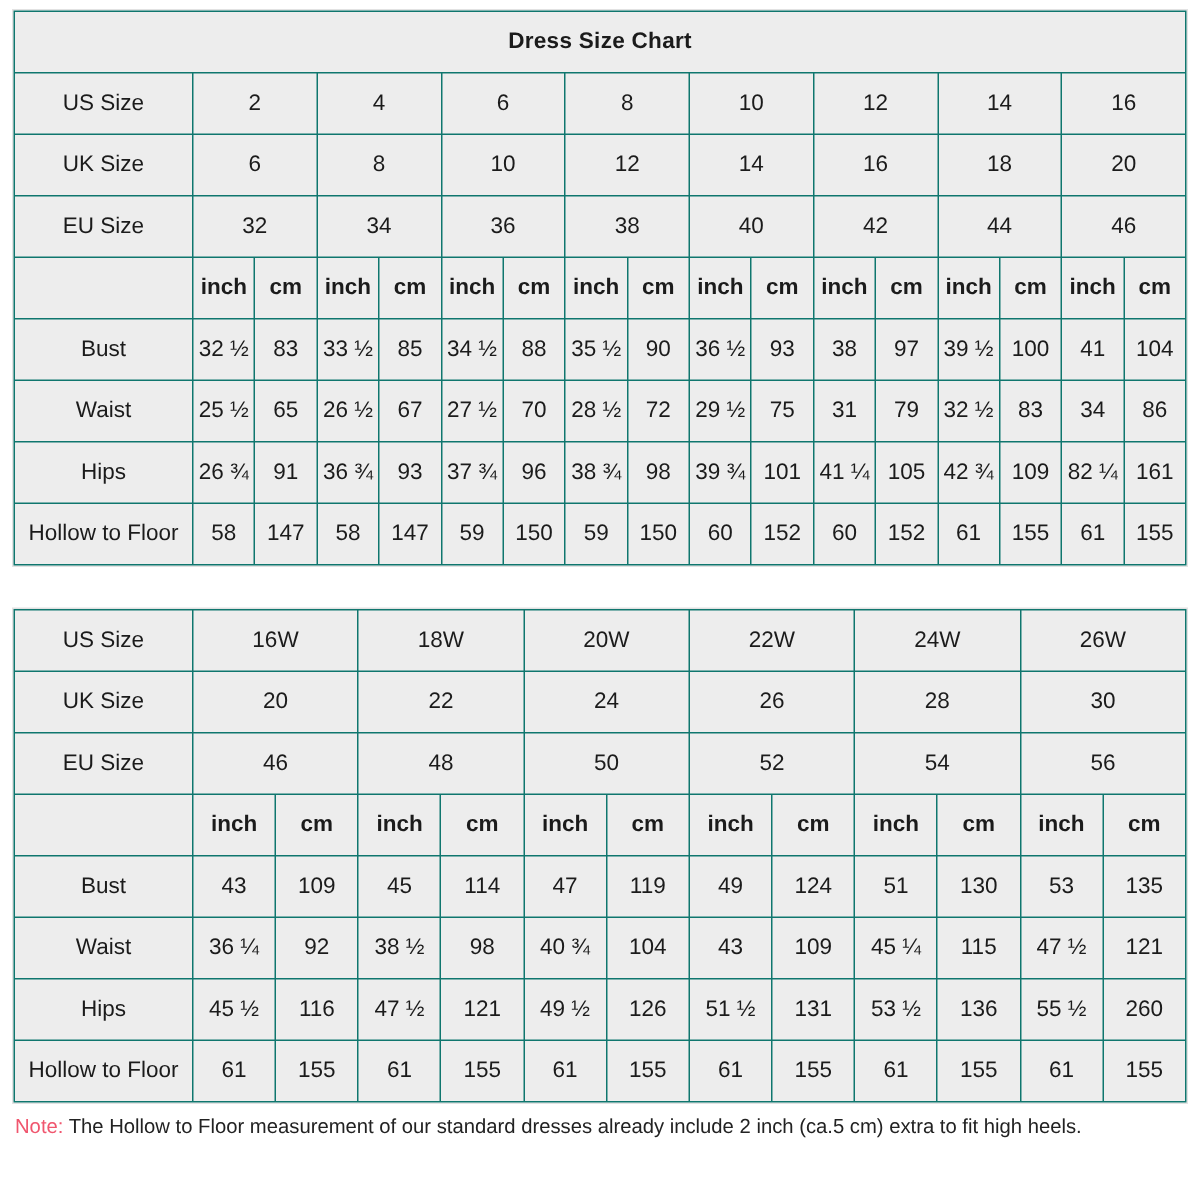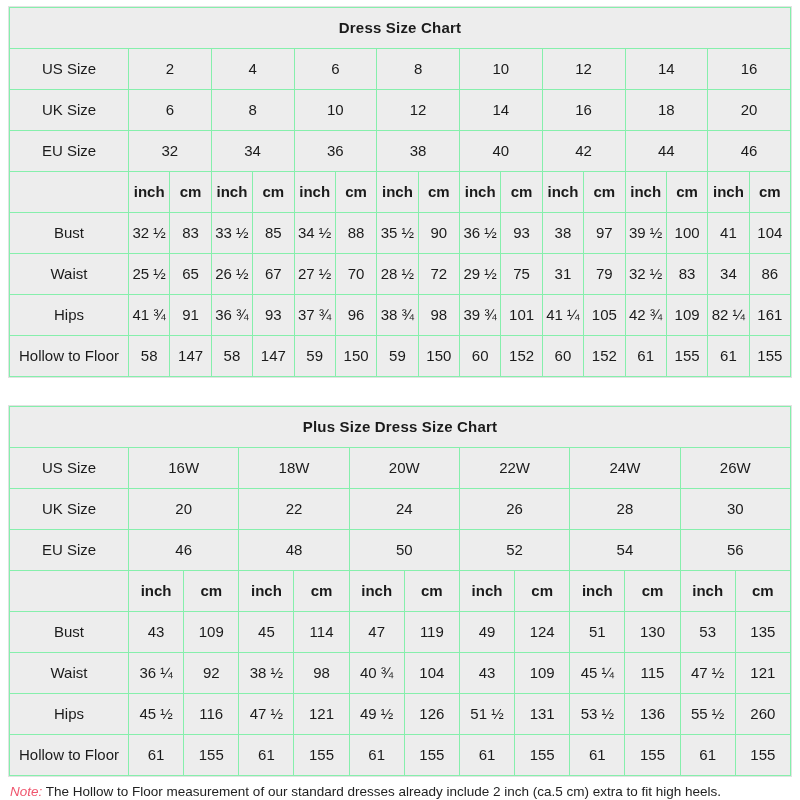--- a/index.html
+++ b/index.html
@@ -27,21 +27,21 @@
     background: #ffffff;
     box-sizing: border-box;
   }
   .chart-block + .chart-block {
     margin-top: 27px;
   }
   table.size-table {
     width: 100%;
     border-collapse: separate;
     border-spacing: 1px;
-    background: #86efac;
+    background: #0f766e;
     table-layout: fixed;
   }
   table.size-table td {
     background: #ededed;
     text-align: center;
     vertical-align: middle;
     font-size: 15px;
     color: #1b1b1b;
     padding: 0;
     height: 40px;
@@ -78,21 +78,20 @@
   .note {
     margin-top: 7px;
     padding-left: 2px;
     font-size: 13.5px;
     color: #222222;
     line-height: 1.2;
     white-space: nowrap;
   }
   .note .note-tag {
     color: #f0566e;
-    font-style: italic;
   }
 </style>
 </head>
 <body>
 
 <div class="page">
 
   <div class="chart-block">
     <table class="size-table">
       <colgroup>
@@ -203,21 +202,21 @@
             <td class="cell-gray">75</td>
             <td class="cell-white">31</td>
             <td class="cell-gray">79</td>
             <td class="cell-white">32 ½</td>
             <td class="cell-gray">83</td>
             <td class="cell-white">34</td>
             <td class="cell-gray">86</td>
           </tr>
           <tr>
             <td class="row-label">Hips</td>
-            <td class="cell-white">41 ¾</td>
+            <td class="cell-white">26 ¾</td>
             <td class="cell-gray">91</td>
             <td class="cell-white">36 ¾</td>
             <td class="cell-gray">93</td>
             <td class="cell-white">37 ¾</td>
             <td class="cell-gray">96</td>
             <td class="cell-white">38 ¾</td>
             <td class="cell-gray">98</td>
             <td class="cell-white">39 ¾</td>
             <td class="cell-gray">101</td>
             <td class="cell-white">41 ¼</td>
@@ -262,23 +261,20 @@
           <col>
           <col>
           <col>
           <col>
           <col>
           <col>
           <col>
         </colgroup>
       <tbody>
           <tr>
-            <td class="title-cell" colspan="13">Plus Size Dress Size Chart</td>
-          </tr>
-          <tr>
             <td class="row-label">US Size</td>
             <td class="cell-white" colspan="2">16W</td>
             <td class="cell-white" colspan="2">18W</td>
             <td class="cell-white" colspan="2">20W</td>
             <td class="cell-white" colspan="2">22W</td>
             <td class="cell-white" colspan="2">24W</td>
             <td class="cell-white" colspan="2">26W</td>
           </tr>
           <tr>
             <td class="row-label">UK Size</td>

